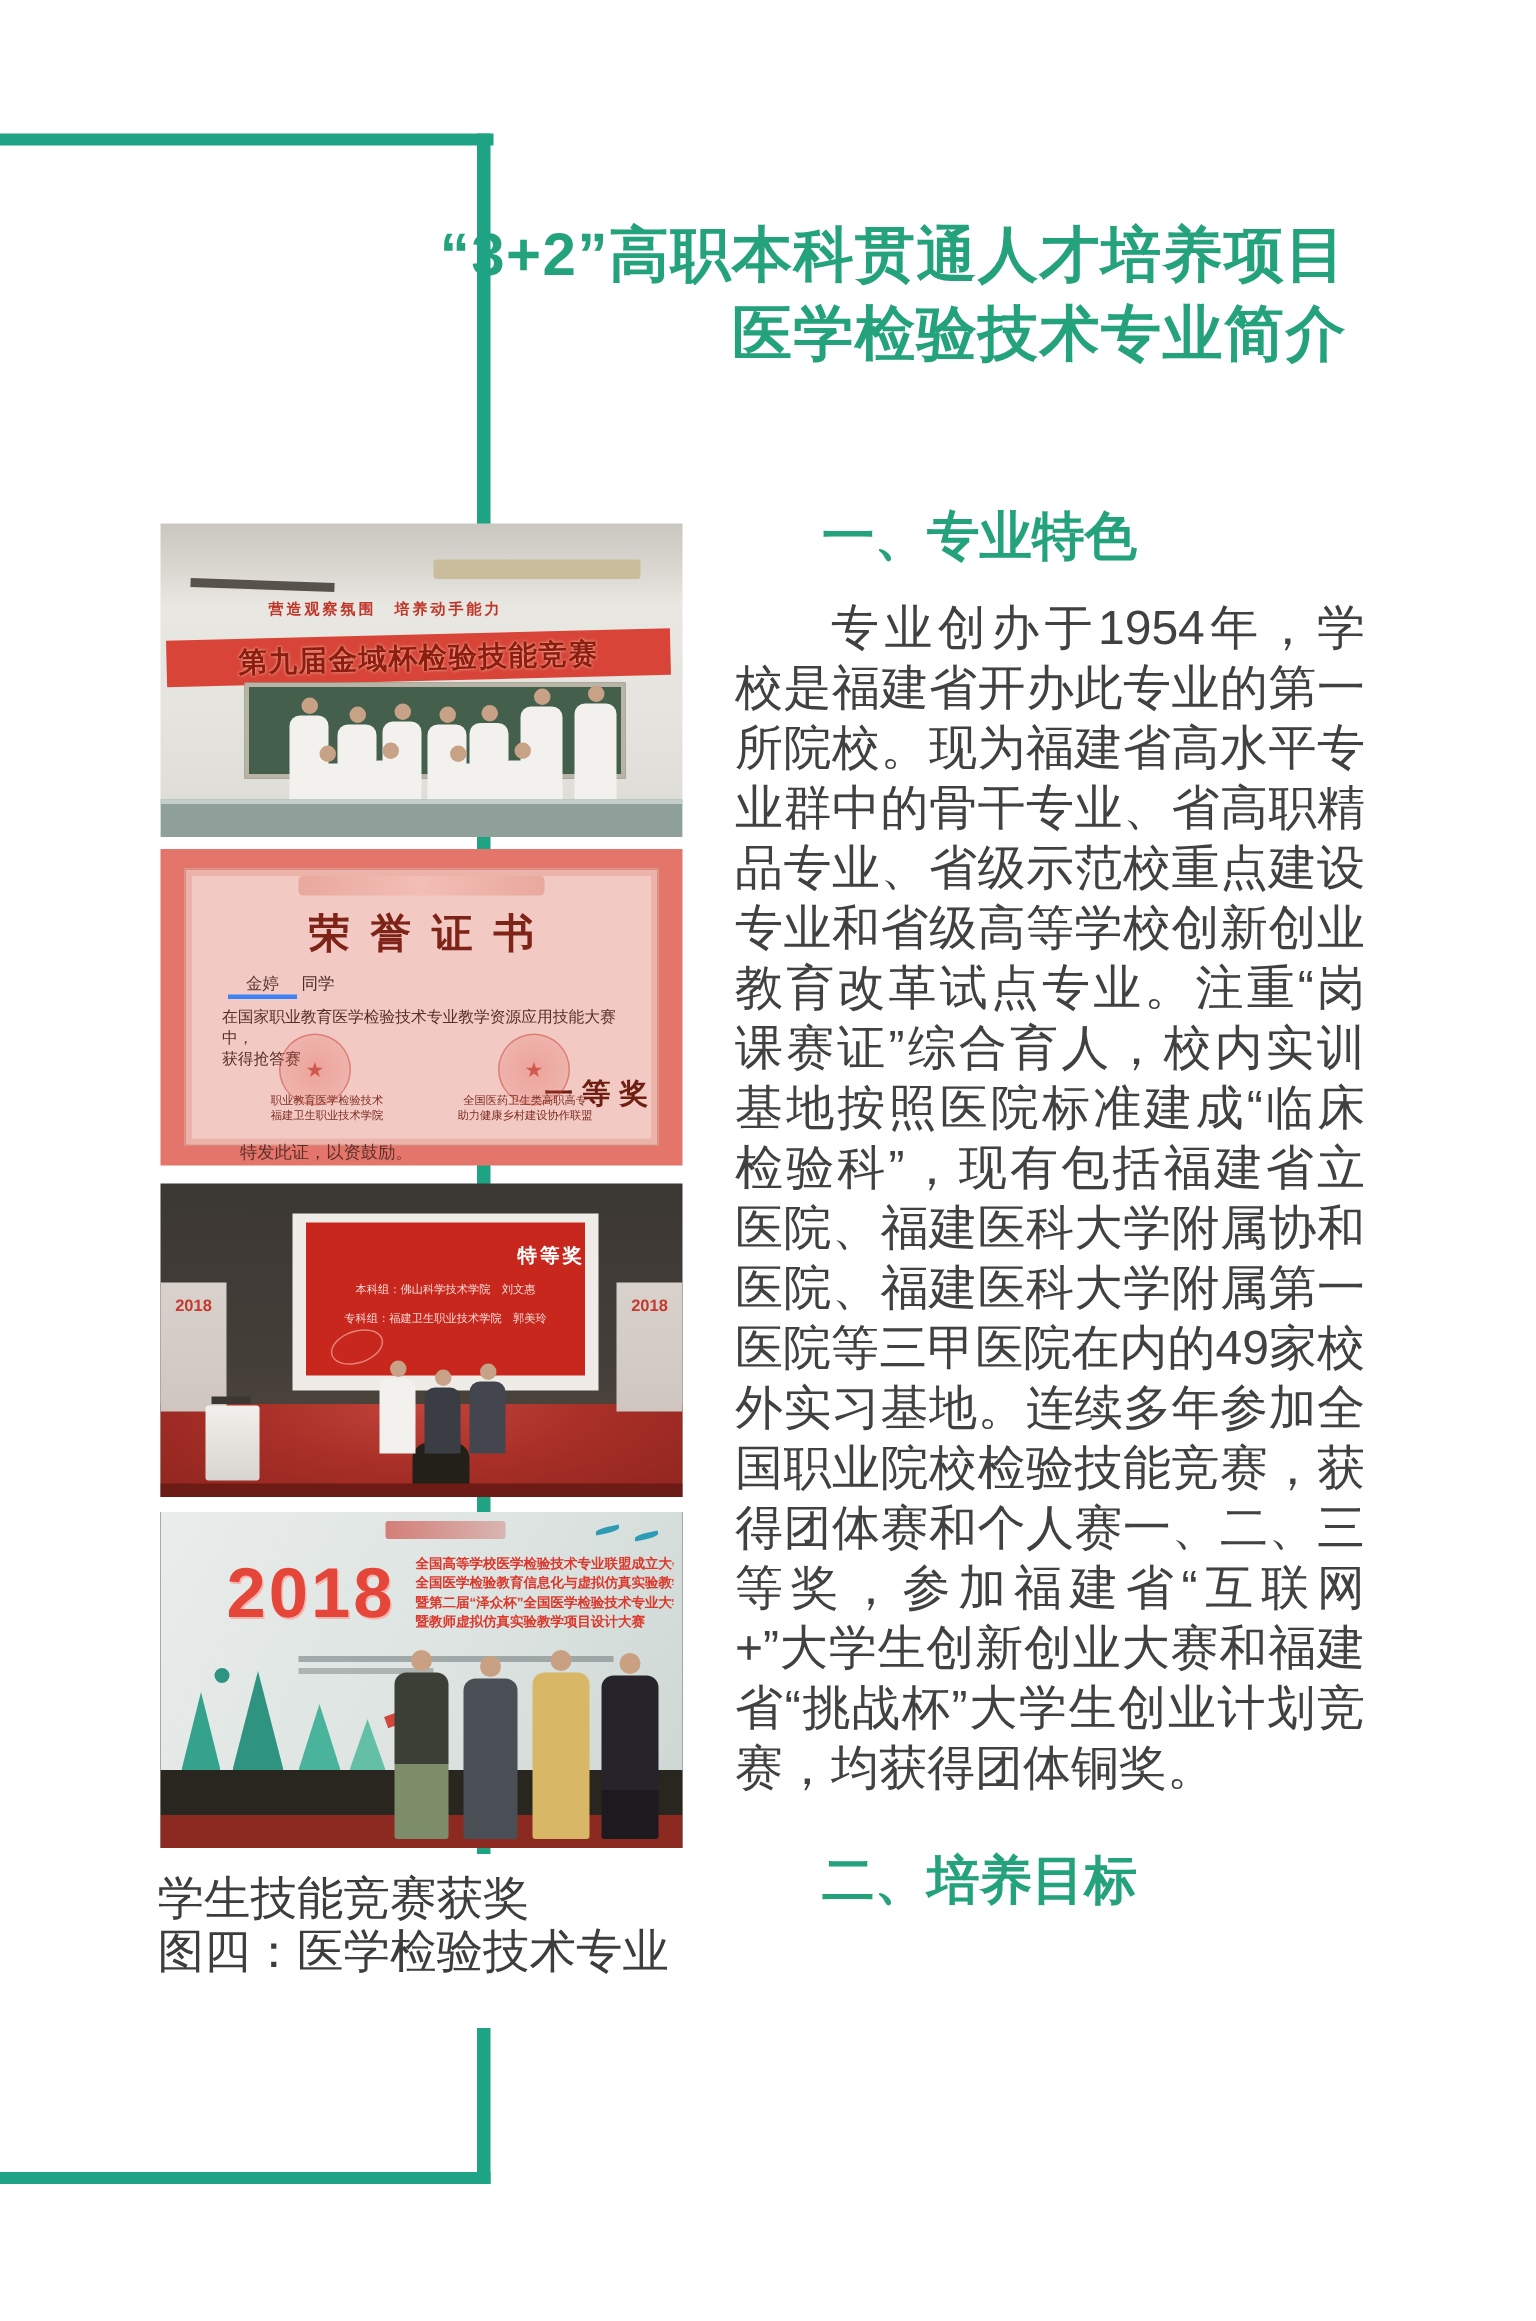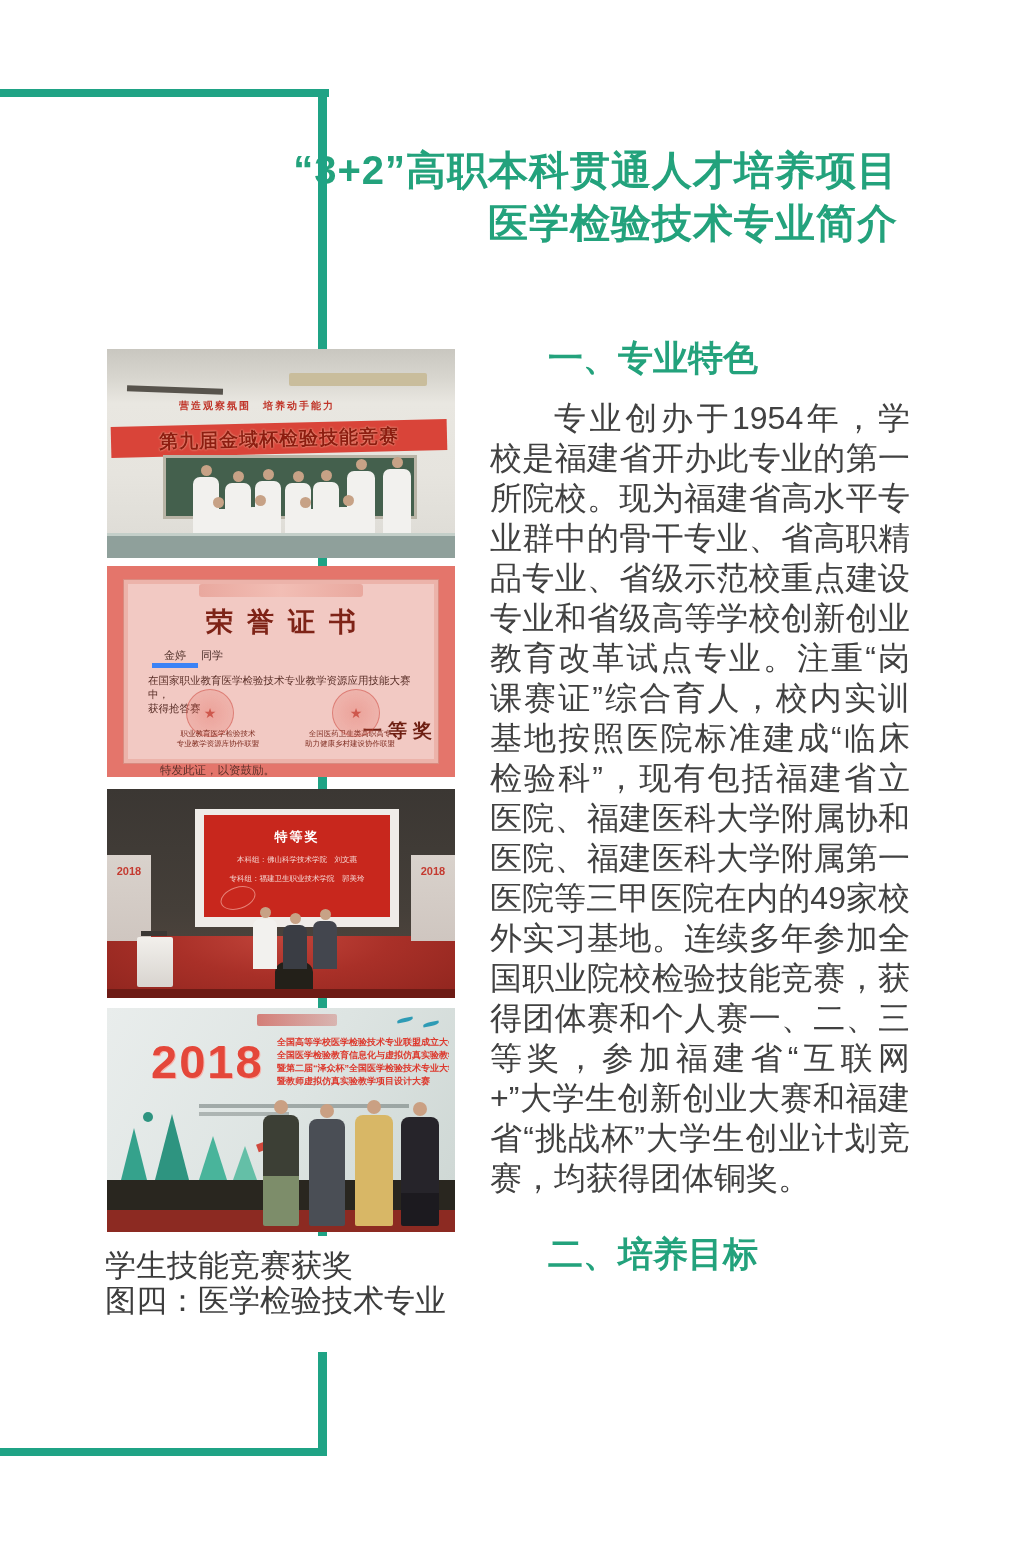--- a/index.html
+++ b/index.html
@@ -47,42 +47,42 @@
 
   
   .photo2{top:566px;height:211px;background:#e4756b;}
   .cert-inner{position:absolute;left:16px;top:13px;right:16px;bottom:13px;background:#f2c9c3;
               border:1px solid #d98b80;box-shadow:inset 0 0 0 4px #ecb3aa;}
   .cert-band{position:absolute;top:4px;left:24%;width:52%;height:13px;border-radius:3px;
              background:linear-gradient(90deg,#e9a89e,#f2beb5,#e9a89e);}
   .cert-title{margin-top:24px;text-align:center;font-family:"Liberation Serif",serif;font-weight:bold;
               color:#7e2317;font-size:27px;letter-spacing:14px;text-indent:14px;}
   .cert-name{margin:8px 0 0 28px;font-size:11px;color:#4a2d28;}
-  .cert-name .nm{display:inline-block;min-width:46px;border-bottom:5px solid #3b82f6;text-align:center;
+  .cert-name .nm{display:inline-block;min-width:46px;border-bottom:3px solid #3b82f6;text-align:center;
                  font-family:"Liberation Serif",serif;color:#5a3a33;}
   .cert-body{margin:5px 24px 0;font-size:10.5px;line-height:14px;color:#5a2f28;}
   .cert-award{margin-top:3px;text-align:right;font-size:19px;font-weight:bold;color:#6e1f12;
               letter-spacing:6px;text-indent:6px;}
   .cert-note{margin:19px 0 0 36px;font-size:11.5px;color:#5a2f28;}
   .seal{position:absolute;width:46px;height:46px;border-radius:50%;border:1px solid rgba(200,60,50,.45);
         background:radial-gradient(rgba(224,84,70,.32),rgba(224,84,70,.12));display:flex;
         align-items:center;justify-content:center;color:rgba(190,48,36,.65);font-size:14px;}
   .seal-cap{position:absolute;bottom:14px;width:132px;text-align:center;font-size:7.5px;
             line-height:10px;color:#7e2c20;}
   .rose{position:absolute;width:58px;height:58px;border-radius:50%;
         background:radial-gradient(circle,#f3b7ae 18%,#eda399 45%,#e7costeria 0),radial-gradient(circle,#f3b7ae 18%,#eda399 48%,#e79084 72%,rgba(231,144,132,0) 75%);}
 
   
   .photo3{top:789px;height:209px;background:linear-gradient(#3b3733 0%,#453f39 58%,#4a423b 70%);}
   .p3-floor{position:absolute;left:0;bottom:0;width:100%;height:62px;
             background:radial-gradient(ellipse at 50% 0%,#c2443a 0%,#a93028 45%,#8f251e 100%);}
   .p3-floor-edge{position:absolute;left:0;bottom:0;width:100%;height:9px;background:#6d1b15;}
   .p3-screen{position:absolute;left:88px;top:20px;width:204px;height:118px;background:#efece8;}
   .p3-slide{position:absolute;left:9px;top:6px;right:9px;bottom:10px;background:#c8271d;}
-  .p3-slide-title{text-align:center;color:#ffffff;font-weight:bold;font-size:13px;margin-top:13px;letter-spacing:2px;}
+  .p3-slide-title{text-align:right;color:#ffffff;font-weight:bold;font-size:13px;margin-top:13px;letter-spacing:2px;}
   .p3-slide-line{text-align:center;color:#f6d9d5;font-size:7.5px;margin-top:9px;white-space:nowrap;}
   .p3-swirl{position:absolute;left:16px;bottom:8px;width:34px;height:20px;border:1px solid rgba(255,205,195,.55);
             border-radius:50%;transform:rotate(-18deg);}
   .p3-banner{position:absolute;top:66px;width:44px;height:86px;background:linear-gradient(#d9d2cc,#cfc6c0);
              color:#c43a30;font-weight:bold;font-size:11px;display:flex;align-items:flex-start;
              justify-content:center;padding-top:10px;box-sizing:border-box;}
   .p3-banner.left{left:0;}
   .p3-banner.right{right:0;}
   .p3-podium{position:absolute;left:30px;top:148px;width:36px;height:50px;
              background:linear-gradient(#f2f0ec,#d8d4cf);border-radius:2px;}
@@ -206,21 +206,21 @@
       <div class="cert-award">一等奖</div>
       <div class="cert-note">特发此证，以资鼓励。</div>
       <div class="seal" style="left:62px;bottom:26px;">
           <span>★</span>
         </div>
       <div class="seal" style="right:58px;bottom:26px;">
           <span>★</span>
         </div>
       <div class="seal-cap" style="left:28px;">
         <div>职业教育医学检验技术</div>
-        <div>专业教学资源库协作联盟</div>
+        <div>福建卫生职业技术学院</div>
       </div>
       <div class="seal-cap" style="right:22px;">
         <div>全国医药卫生类高职高专</div>
         <div>助力健康乡村建设协作联盟</div>
       </div>
       <div class="rose" style="left:-14px;bottom:-12px;"></div>
       <div class="rose" style="right:-14px;bottom:-12px;"></div>
     </div>
   </div>
 

